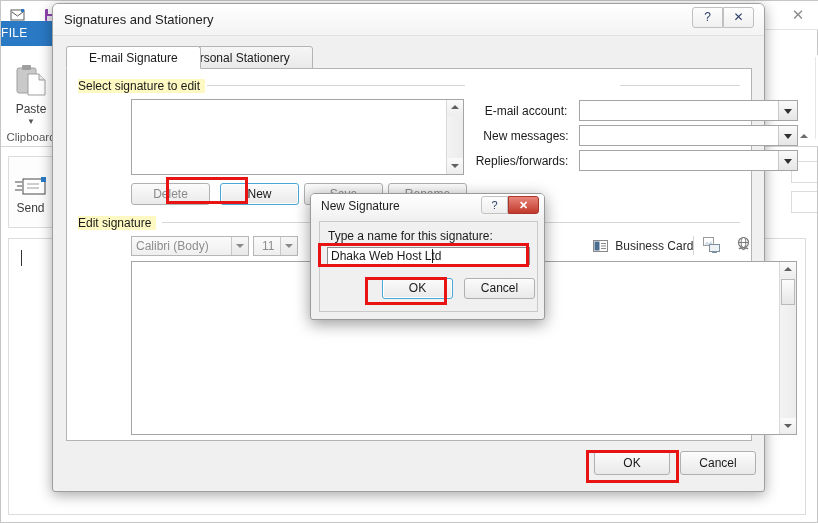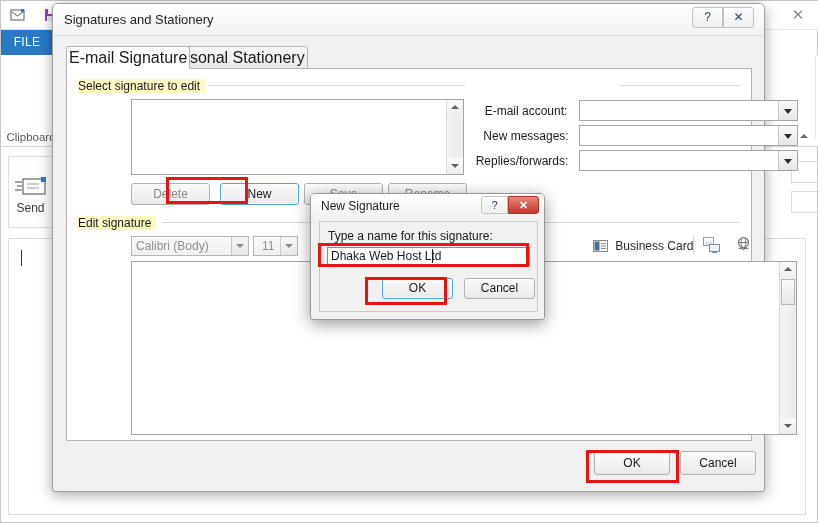--- a/index.html
+++ b/index.html
@@ -47,26 +47,25 @@
     right: 6px; top: 3px;
     width: 30px; height: 22px;
     color: #8d8d8d;
     font-size: 15px;
     text-align: center;
     line-height: 22px;
     font-family: "Liberation Sans", sans-serif;
   }
   #file-tab {
     position: absolute;
-    left: 0px; top: 29px;
+    left: 0px; top: 20px;
     width: 52px; height: 25px;
     background: #2a79c5;
     color: #ffffff;
     font-size: 12px;
-    text-align: center;
     line-height: 25px;
     letter-spacing: .3px;
   }
   #ribbon-area {
     position: absolute;
     left: 0; top: 54px;
     width: 818px; height: 92px;
     background: #ffffff;
     border-bottom: 1px solid #d4d4d4;
     box-sizing: border-box;
@@ -200,22 +199,22 @@
   #tab-strip {
     position: absolute;
     left: 13px; top: 42px;
     width: 686px; height: 23px;
   }
   .tab {
     position: absolute;
     top: 0;
     height: 23px;
     box-sizing: border-box;
-    font-size: 16px;
-    padding: 0 2px;
+    font-size: 12px;
+    padding: 0 22px;
     line-height: 22px;
     border: 1px solid #b4b4b4;
     border-radius: 3px 3px 0 0;
     color: #1a1a1a;
   }
   #tab-email {
     left: 0;
     background: #ffffff;
     border-bottom-color: #ffffff;
     z-index: 3;
@@ -584,20 +583,32 @@
         <rect x="5" y="1" width="6" height="5" fill="#ffffff"></rect>
         <rect x="4" y="8" width="8" height="5" fill="#f1e7f7"></rect>
       </svg>
     </span>
     <div id="outlook-close-btn">✕</div>
   </div>
 
   <div id="file-tab">FILE</div>
   <div id="ribbon-area"></div>
 
+  <div id="paste-group">
+    <div id="paste-icon-wrap">
+      <svg width="42" height="38" viewBox="0 0 42 38">
+        <rect x="7" y="5" width="19" height="25" rx="2" fill="#c9c9c9" stroke="#9f9f9f"></rect>
+        <rect x="12" y="2" width="9" height="5" rx="1" fill="#9f9f9f"></rect>
+        <path d="M18 11 h11 l6 6 v15 h-17 z" fill="#ffffff" stroke="#9f9f9f"></path>
+        <path d="M29 11 v6 h6" fill="#e8e8e8" stroke="#9f9f9f"></path>
+      </svg>
+    </div>
+    <div id="paste-label">Paste</div>
+    <div id="paste-caret">▼</div>
+  </div>
   <div id="clipboard-label">Clipboard</div>
 
   <div id="send-group">
     <div id="send-icon-wrap">
       <svg width="36" height="24" viewBox="0 0 36 24">
         <rect x="10" y="4" width="22" height="15" fill="#ffffff" stroke="#4a4a4a"></rect>
         <line x1="14" y1="9" x2="26" y2="9" stroke="#9a9a9a"></line>
         <line x1="14" y1="13" x2="26" y2="13" stroke="#9a9a9a"></line>
         <rect x="28" y="2" width="5" height="5" fill="#2a79c5"></rect>
         <line x1="2" y1="7" x2="9" y2="7" stroke="#4a4a4a"></line>

